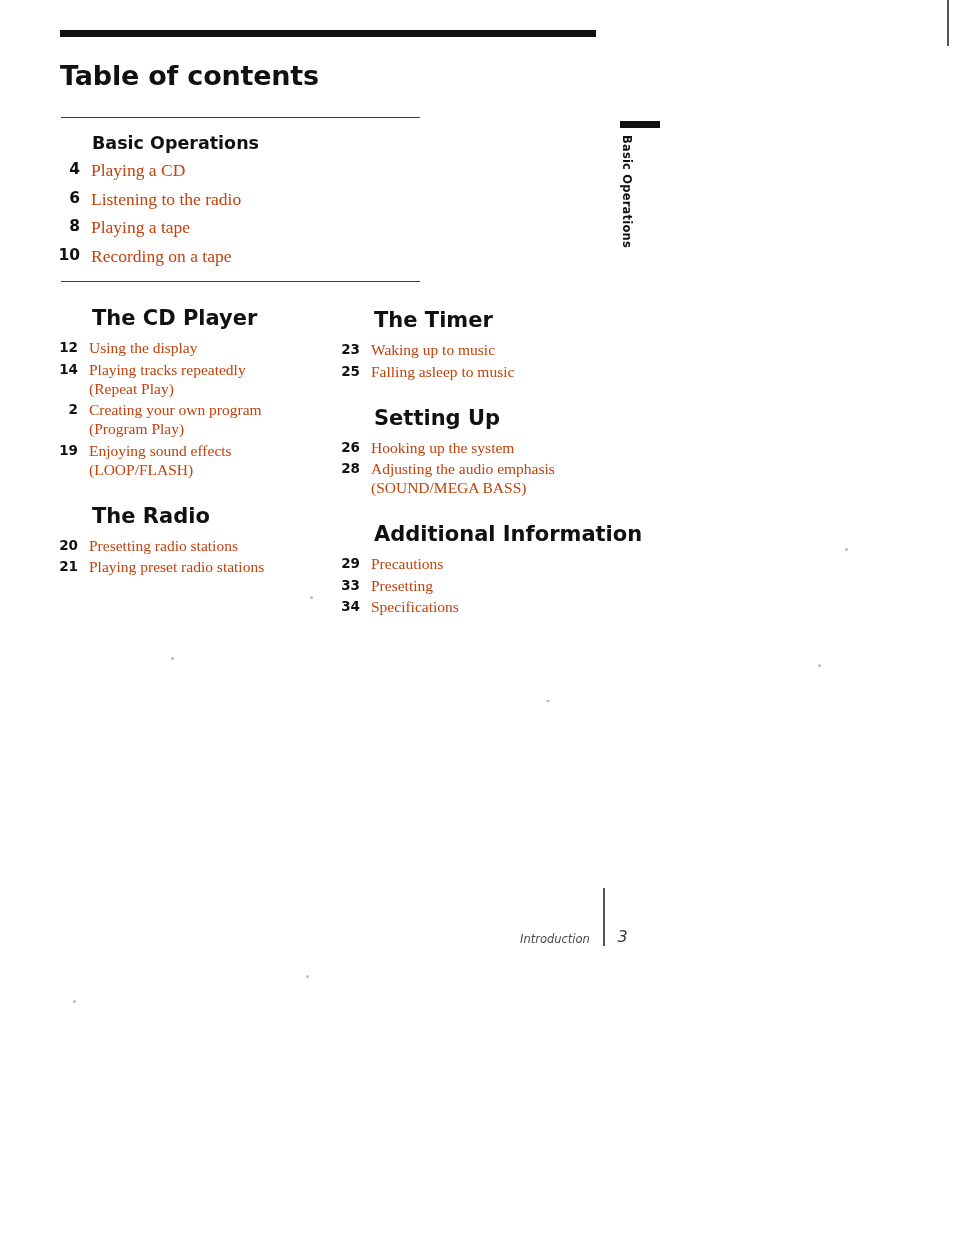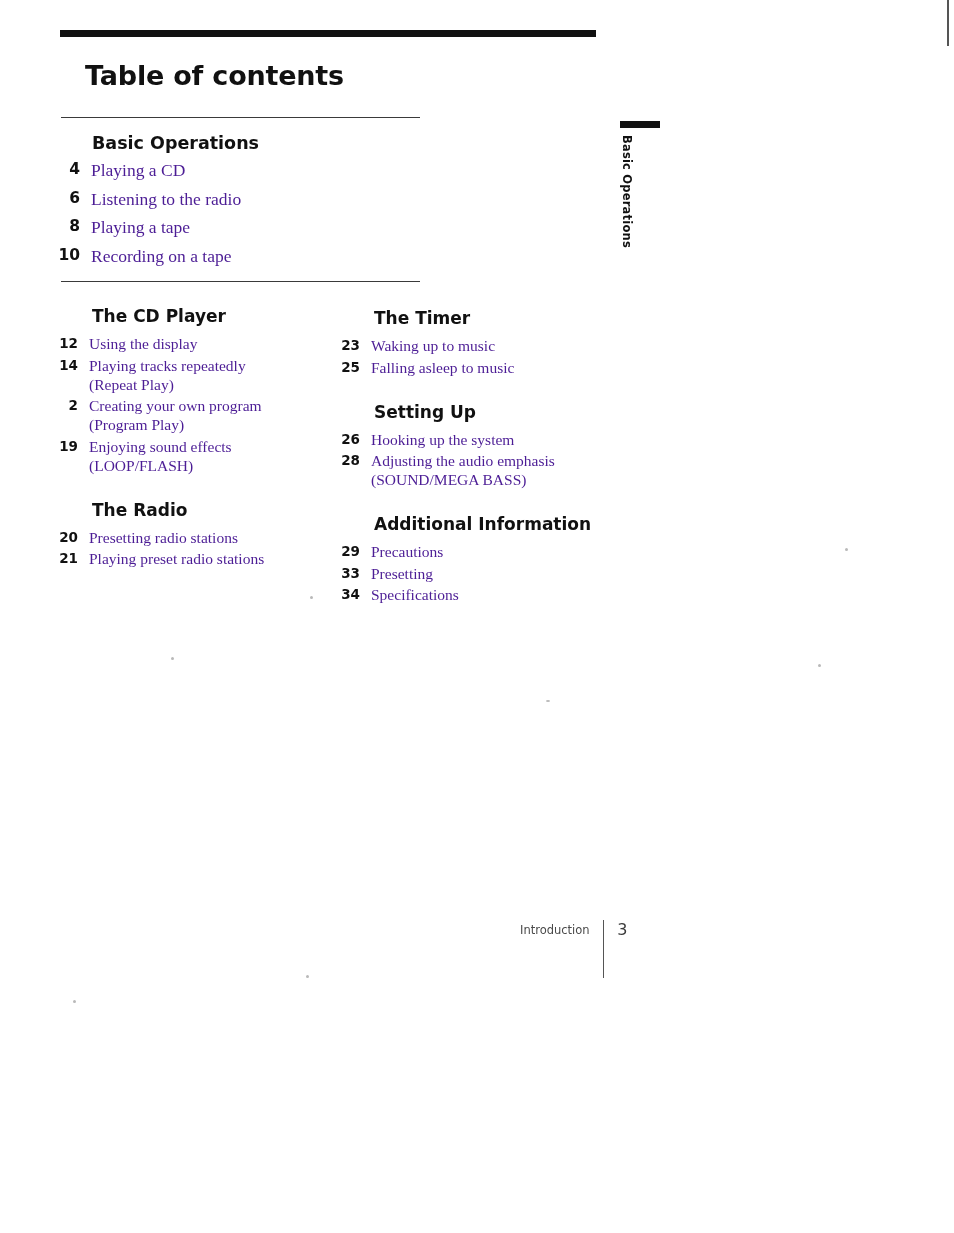--- a/index.html
+++ b/index.html
@@ -34,21 +34,20 @@
   .page-title {
     position: absolute;
     left: 60px;
     top: 42px;
     font-family: "DejaVu Sans", sans-serif;
     font-weight: 700;
     font-size: 27px;
     letter-spacing: -0.2px;
     color: #111111;
     white-space: nowrap;
-    margin-left: 25px;
   }
 
   
   .feature-rule-top {
     position: absolute;
     left: 61px;
     top: 117px;
     width: 359px;
     height: 1.4px;
     background: #3a3a3a;
@@ -104,38 +103,38 @@
     font-size: 13.5px;
     line-height: 19px;
     color: #111111;
   }
   .toc-text {
     flex: 1 1 auto;
     padding-left: 11px;
     font-family: "Liberation Serif", serif;
     font-size: 15.5px;
     line-height: 19px;
-    color: #4c1d95;
+    color: #c2410c;
   }
   .toc-text .sub {
     display: block;
   }
 
   
   .col {
     position: absolute;
     width: 300px;
   }
   .col-left  { left: 56px;  top: 306px; }
   .col-right { left: 338px; top: 308px; }
 
   .sec-heading {
     font-family: "DejaVu Sans", sans-serif;
     font-weight: 700;
-    font-size: 17px;
+    font-size: 21px;
     color: #111111;
     margin-left: 36px;
     margin-bottom: 8px;
     white-space: nowrap;
   }
   .section + .section {
     margin-top: 25px;
   }
 
   
@@ -161,23 +160,24 @@
     writing-mode: vertical-rl;
     text-orientation: mixed;
     letter-spacing: 0.2px;
     margin-left: 4px;
   }
 
   
   .footer {
     position: absolute;
     left: 520px;
-    top: 920px;
+    top: 888px;
     display: flex;
-    align-items: flex-start;
+    align-items: flex-end;
+    font-style: italic;
   }
   .footer-label {
     font-family: "DejaVu Sans", sans-serif;
     font-size: 11.5px;
     color: #4a4a4a;
     padding-top: 3px;
   }
   .footer-divider {
     width: 1.6px;
     height: 58px;

